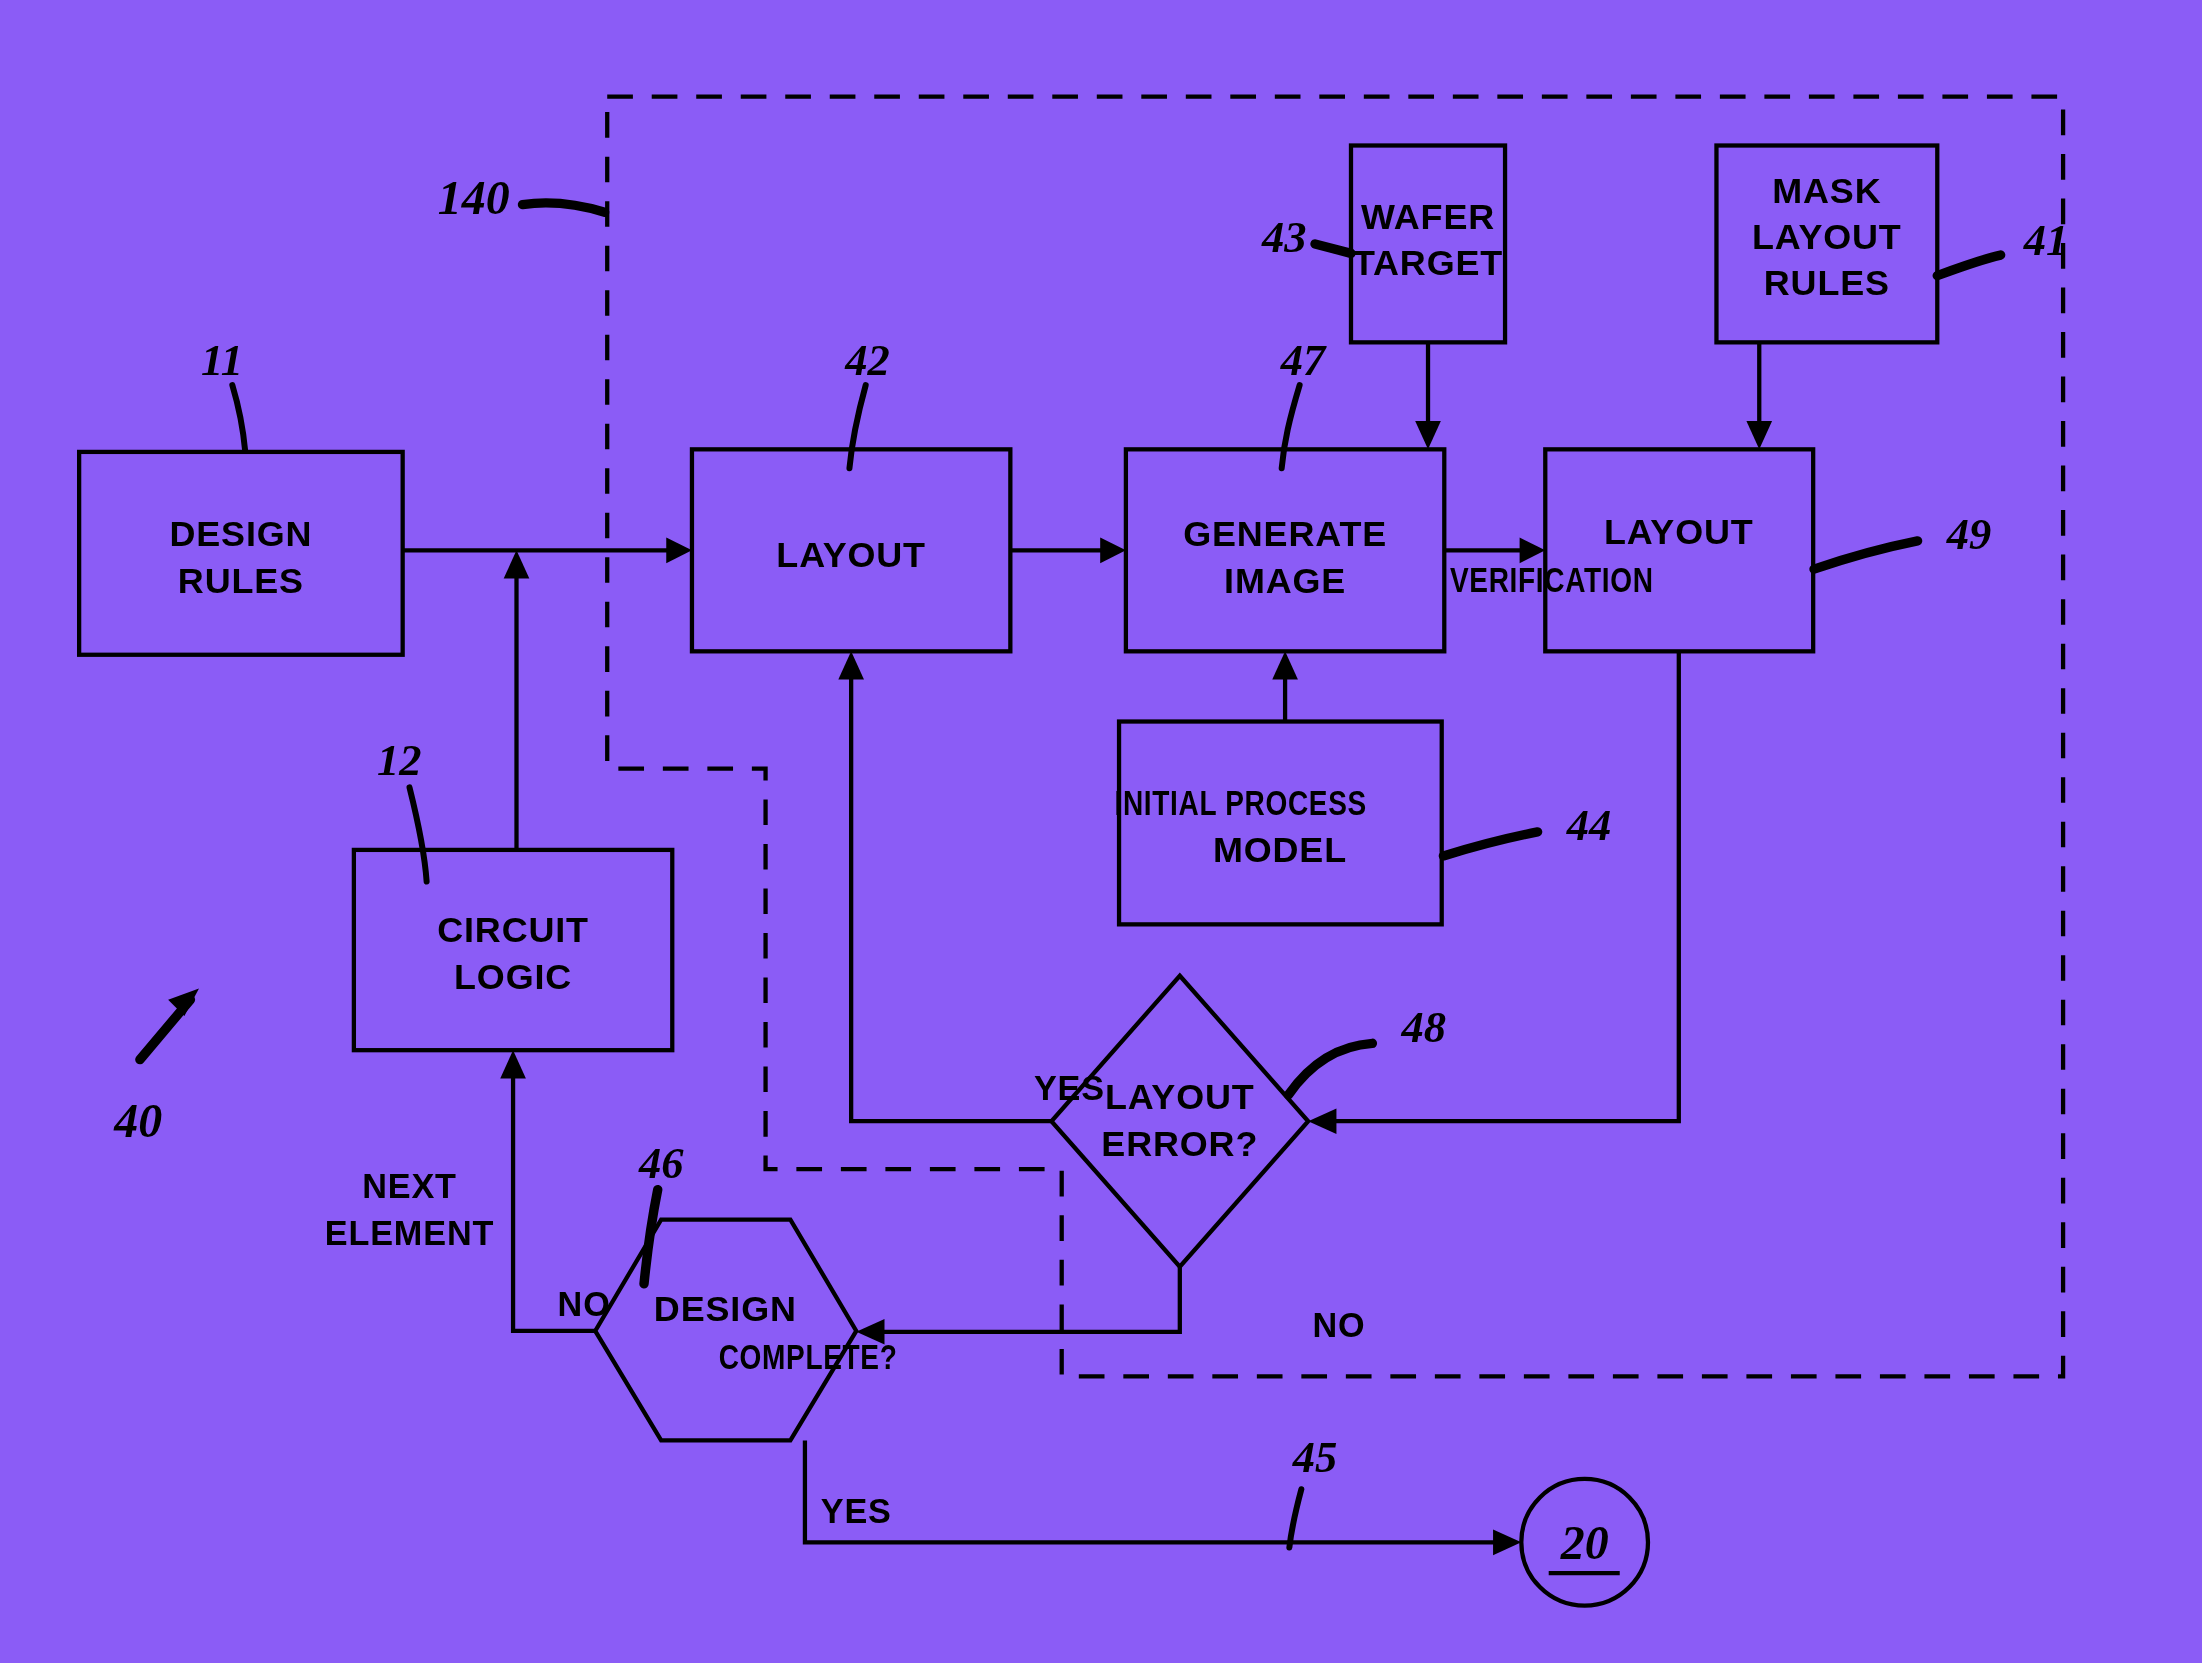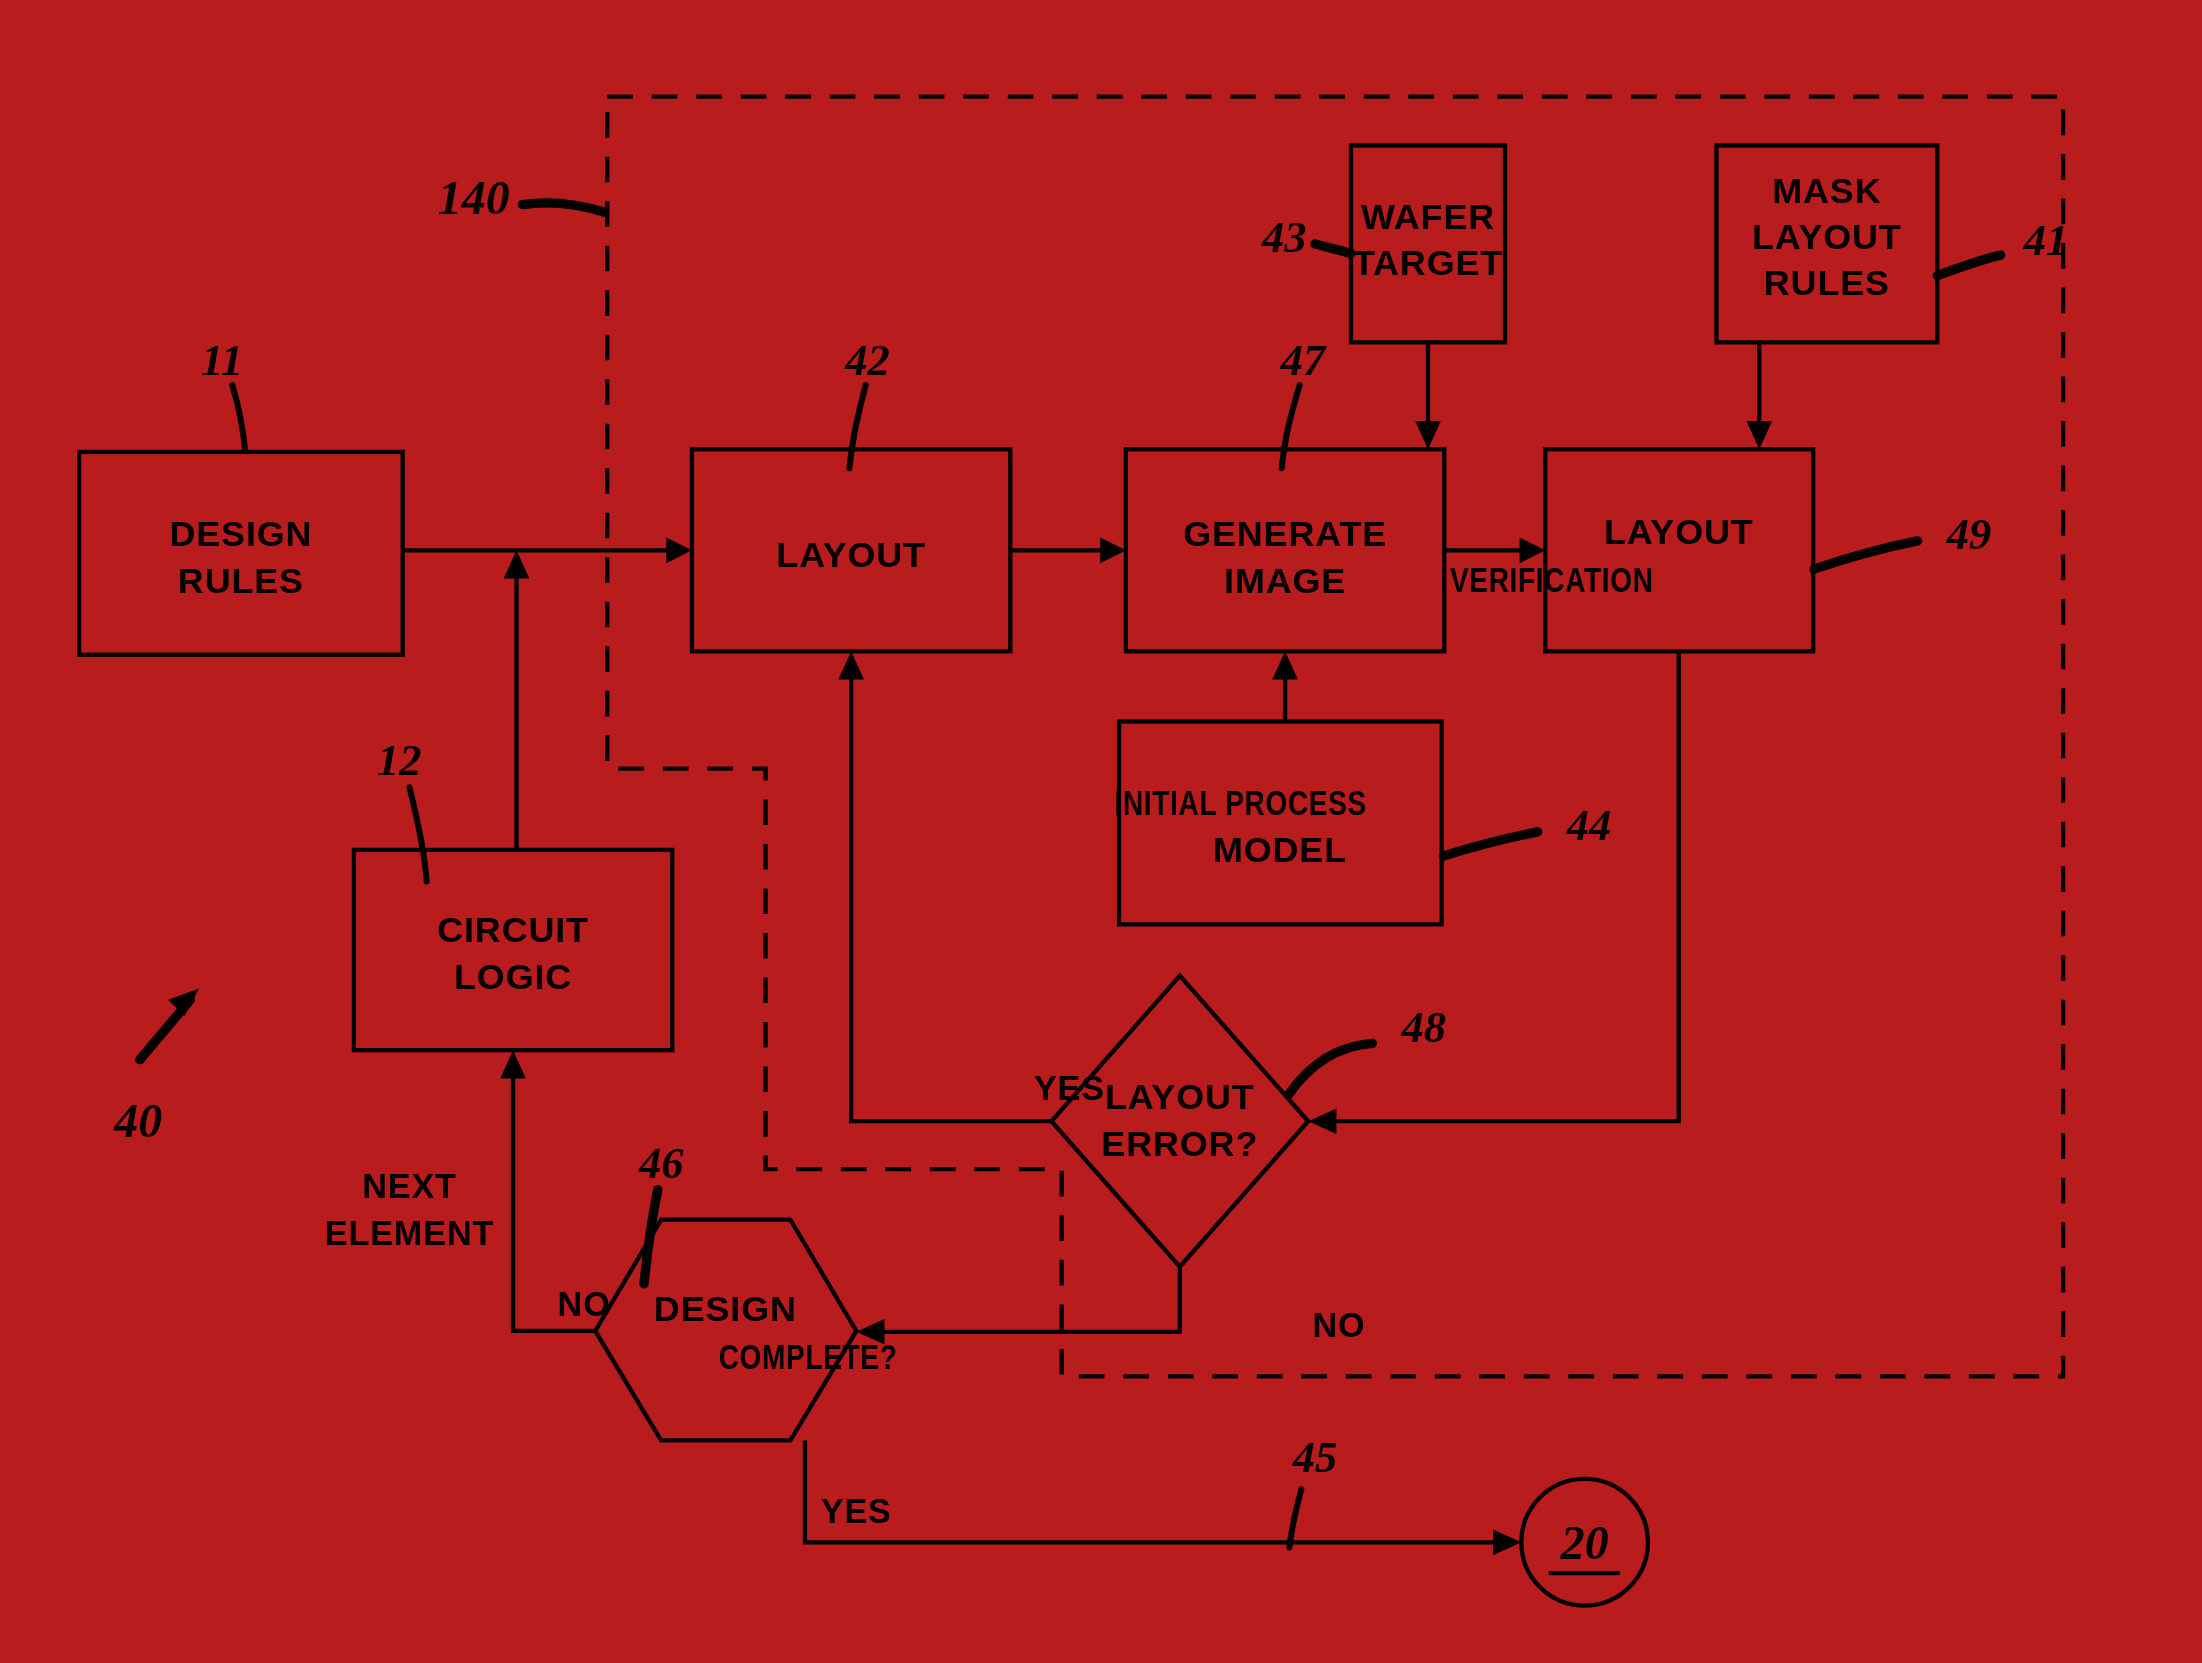--- a/index.html
+++ b/index.html
@@ -4,21 +4,21 @@
 <style>
   html, body {
     margin: 0;
     padding: 0;
     background: #ffffff;
   }
   #page {
     position: relative;
     width: 2203px;
     height: 1663px;
-    background: #b91c1c;
+    background: #8b5cf6;
     overflow: hidden;
     font-family: "Liberation Sans", sans-serif;
   }
   svg.diagram {
     position: absolute;
     left: 0;
     top: 0;
     width: 2203px;
     height: 1663px;
   }

